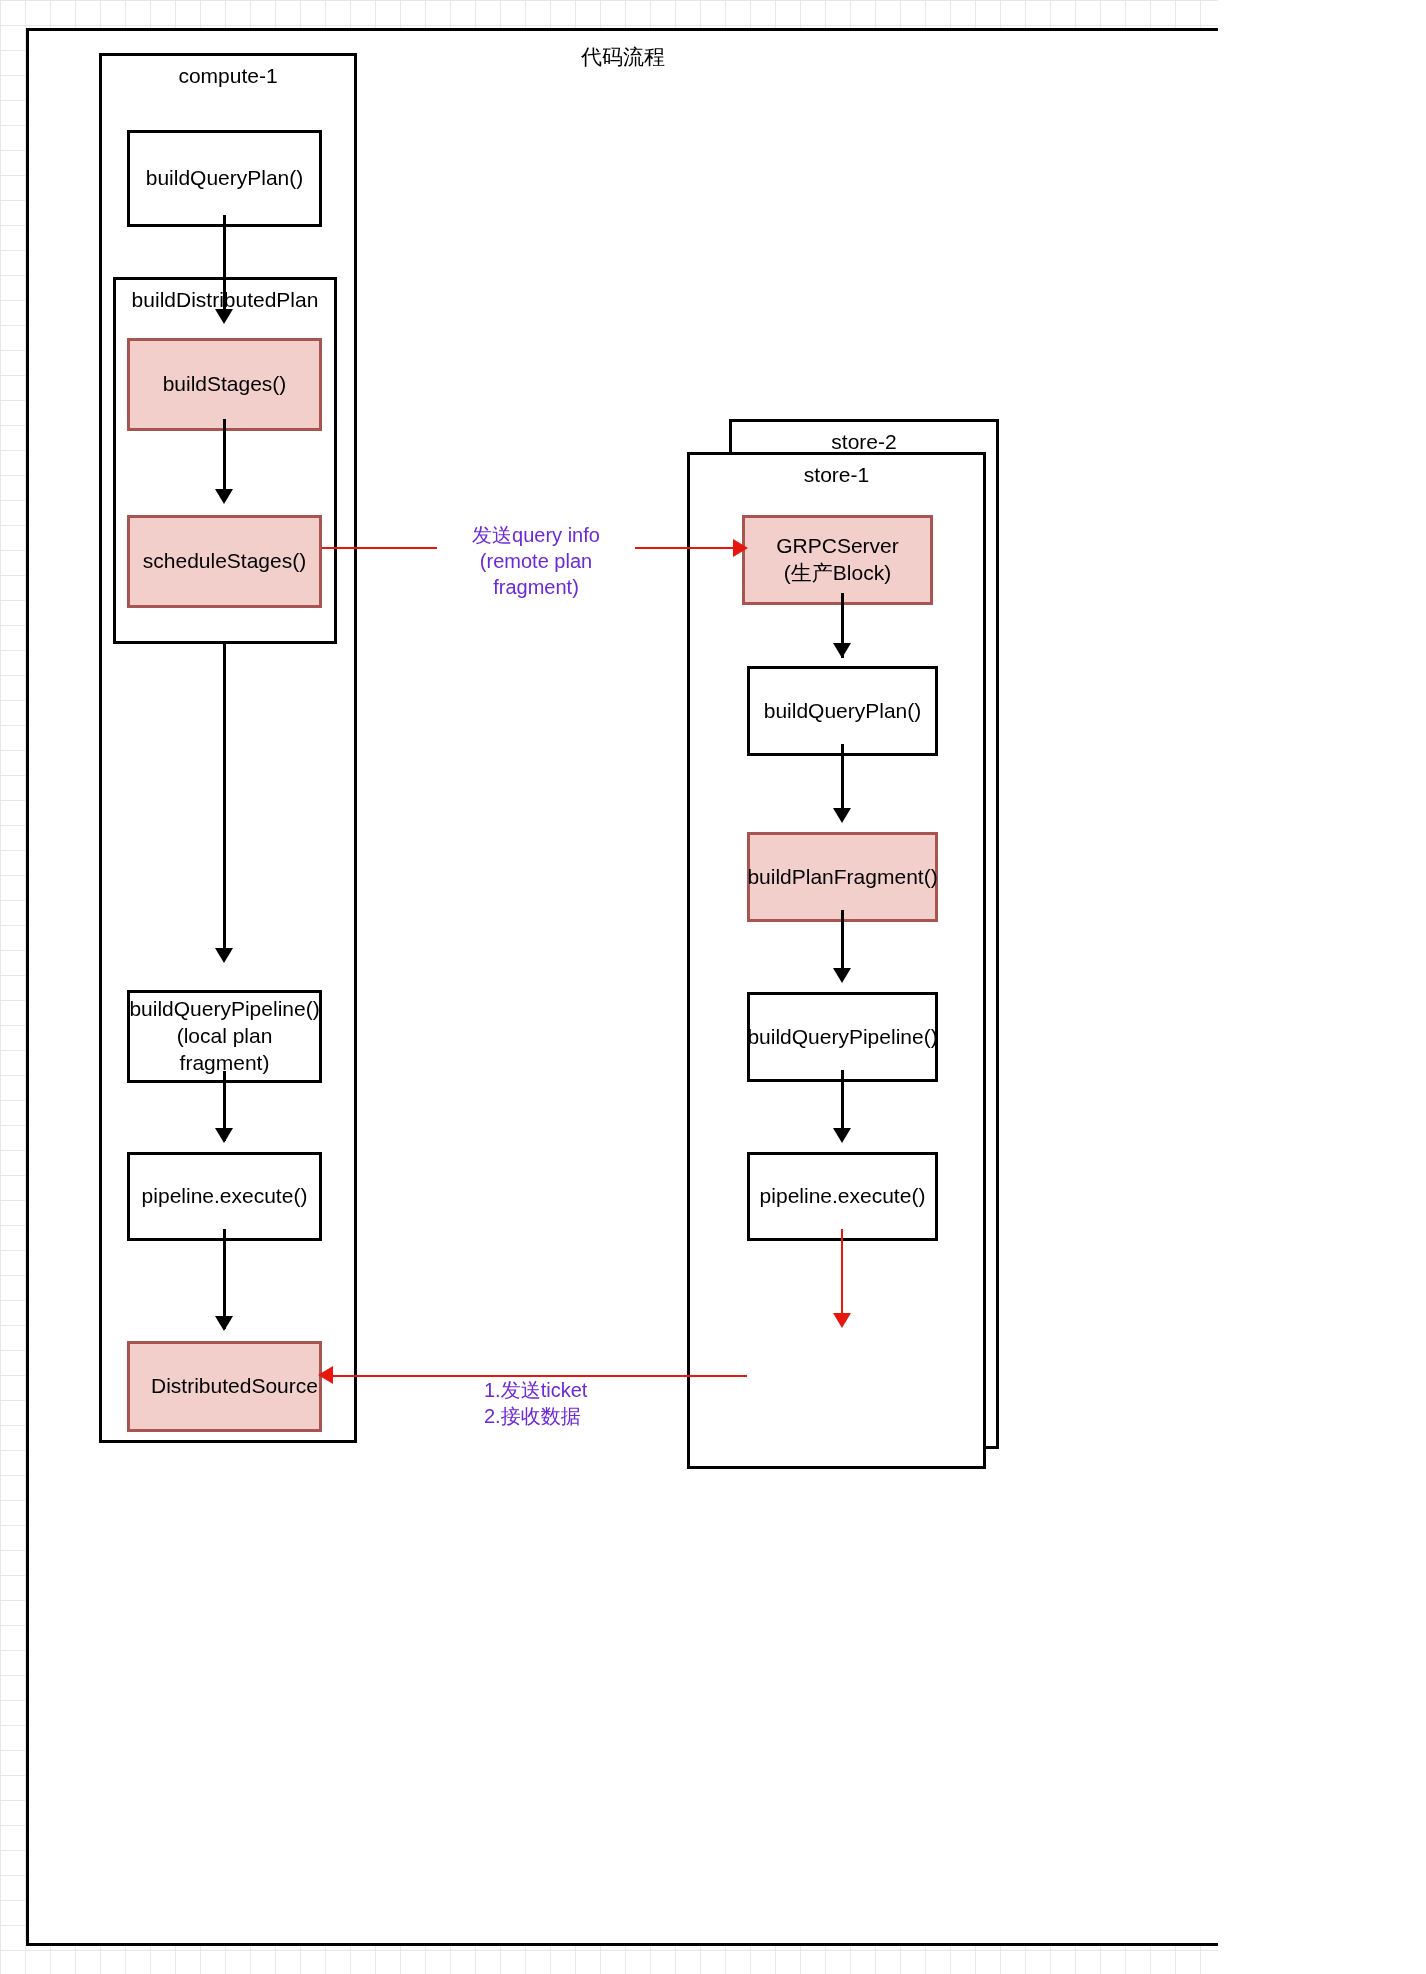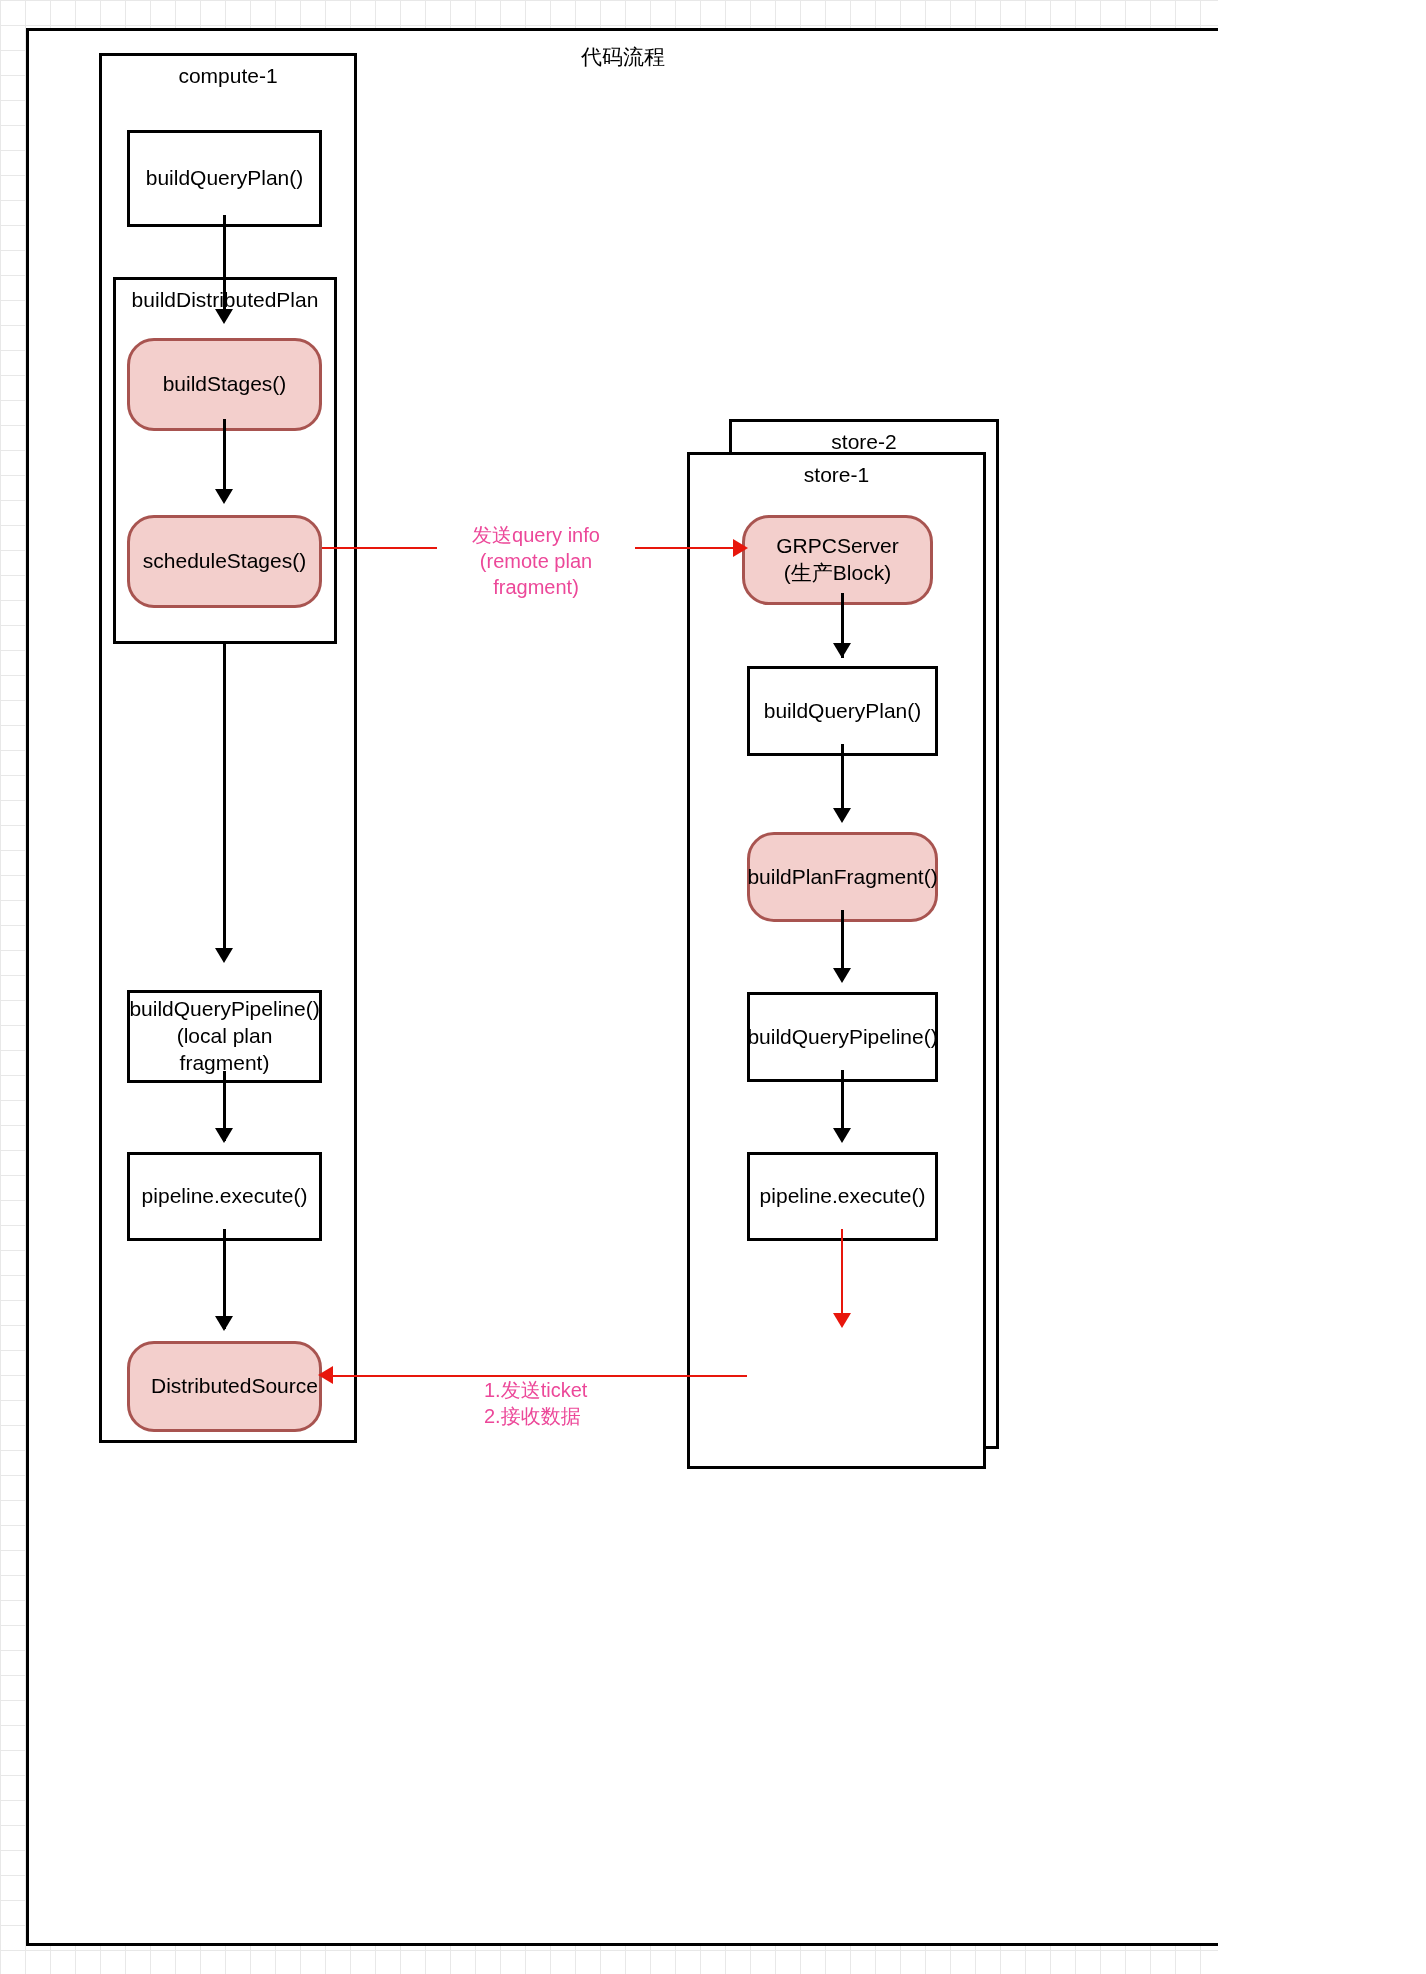--- a/index.html
+++ b/index.html
@@ -78,21 +78,20 @@
     text-align: center;
     font-size: 21px;
     line-height: 1.28;
     color: #000000;
     white-space: pre-line;
     margin-top: 12px;
   }
   .node.highlight {
     background: #f3cfcc;
     border-color: #a85450;
-    border-radius: 27px;
   }
 
   
   .conn {
     position: absolute;
     background: #000000;
   }
   .conn.vert { width: 3px; }
   .conn.horiz { height: 3px; }
   .conn.red { background: #e8160c; }
@@ -118,21 +117,21 @@
   .arrowhead.left.red {
     border-top: 9px solid transparent;
     border-bottom: 9px solid transparent;
     border-right: 15px solid #e8160c;
   }
 
   .edge-label {
     position: absolute;
     font-size: 20px;
     line-height: 1.3;
-    color: #ec4899;
+    color: #6d28d9;
     text-align: center;
     white-space: pre-line;
     background: #ffffff;
     padding: 0 4px;
   }
   .edge-label.left-align { text-align: left; margin-top: 27px; }
 </style>
 </head>
 <body>
 

